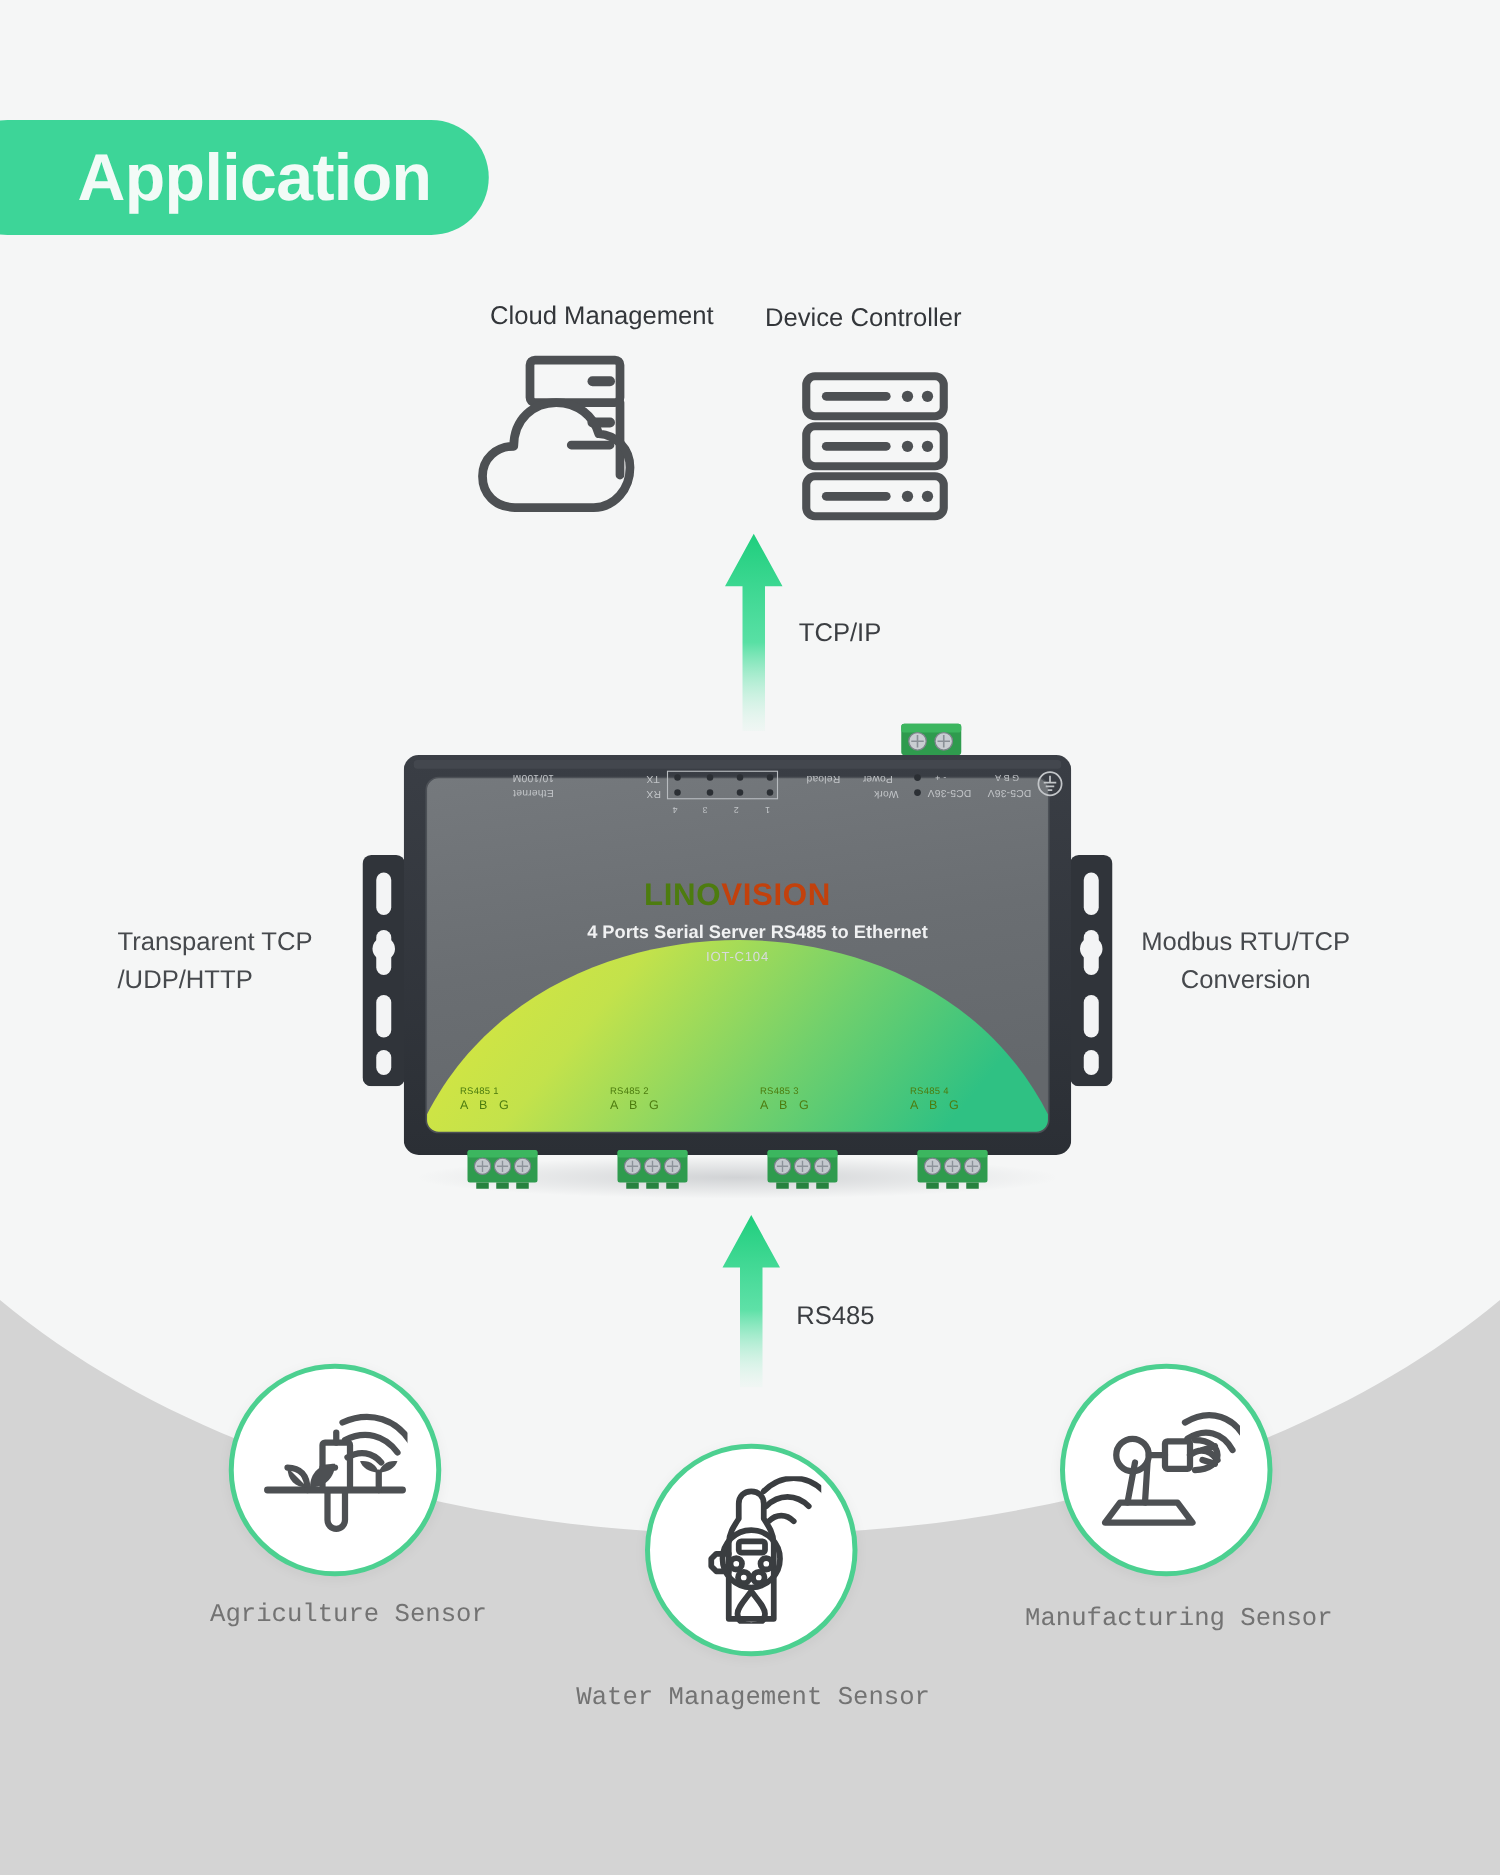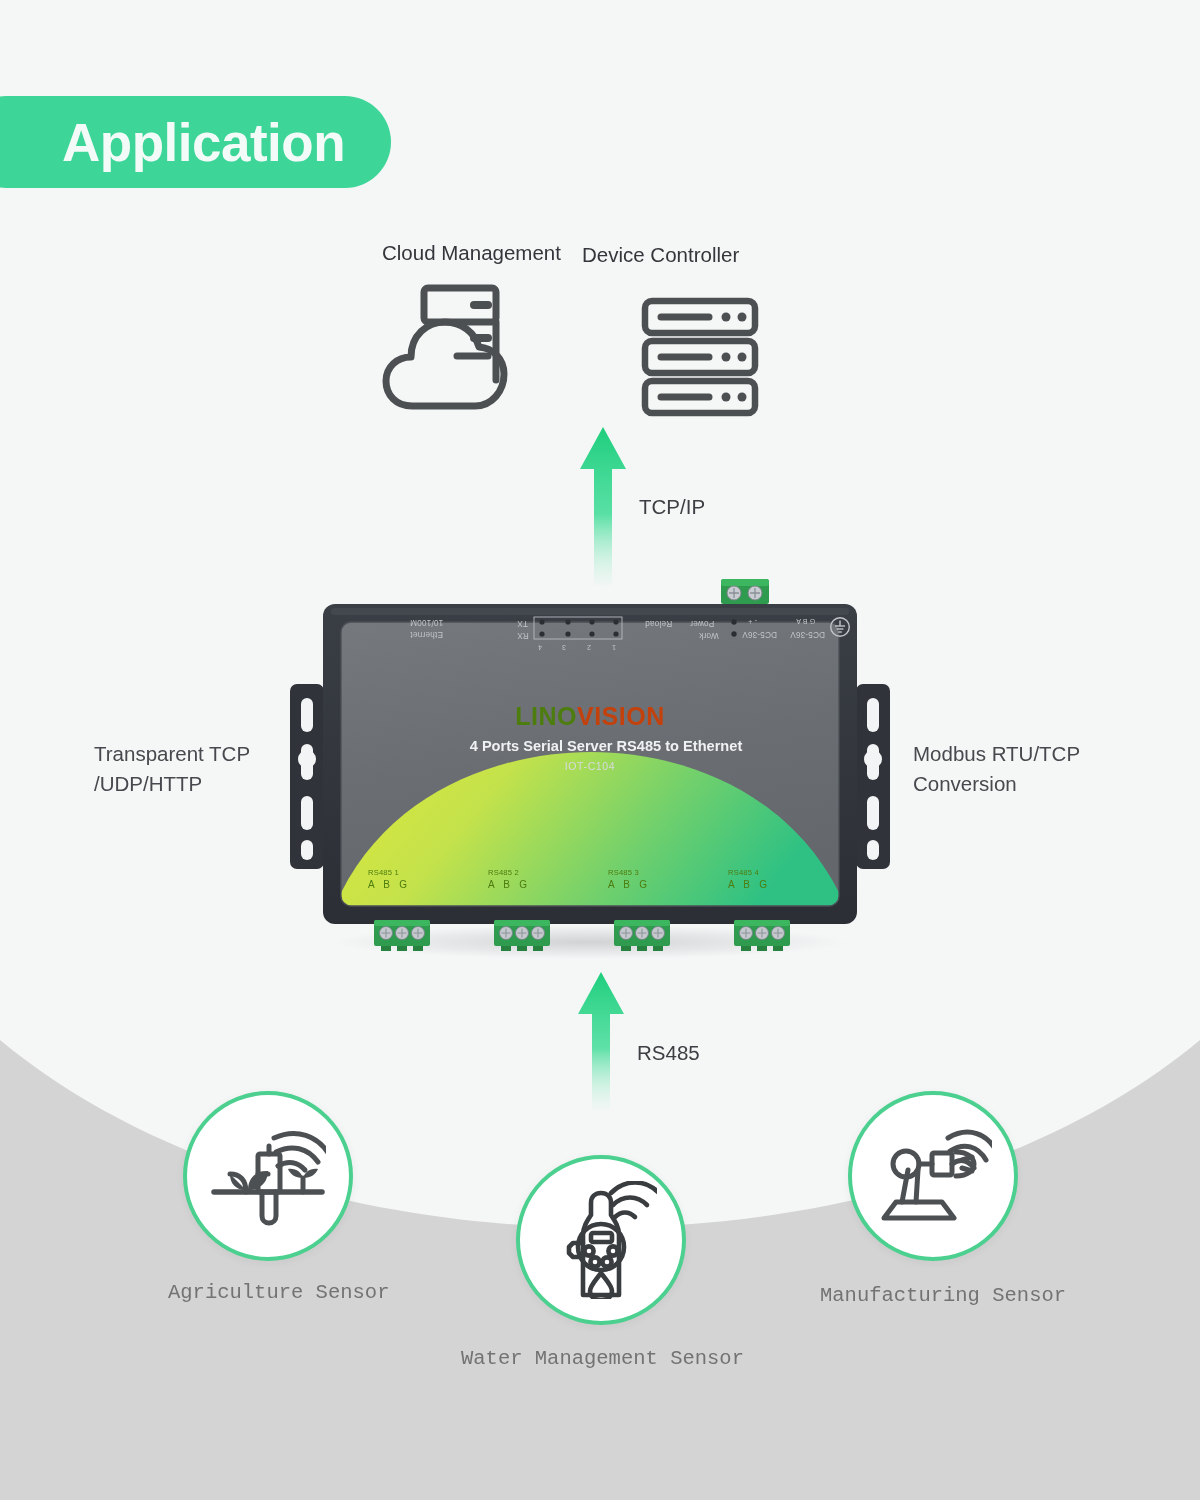--- a/index.html
+++ b/index.html
@@ -136,35 +136,35 @@
 
   <svg id="bg-curve" viewBox="0 0 1200 1500" preserveAspectRatio="none">
     <rect x="0" y="0" width="1200" height="1500" fill="#f5f6f6"></rect>
     <path d="M0,1040 C 300,1290 900,1290 1200,1040 L1200,1500 L0,1500 Z" fill="#d4d4d4"></path>
   </svg>
 
   <div id="app-badge">
     <span class="label">Application</span>
   </div>
 
-  <div class="node-title" style="left:382px; top:241px;">Cloud Management</div>
+  <div class="node-title" style="left:392px; top:241px;">Cloud Management</div>
 
   <svg class="icon-svg" style="left:382px; top:278px;" width="160" height="140" viewBox="0 0 160 140">
     <g fill="none" stroke="#4d5053" stroke-width="7" stroke-linecap="round" stroke-linejoin="round">
       <rect x="42" y="10" width="72" height="34" rx="4"></rect>
       <line x1="92" y1="27" x2="106" y2="27" stroke-width="8"></line>
       <path d="M114,44 L114,102"></path>
       <line x1="92" y1="60" x2="106" y2="60" stroke-width="8"></line>
       <line x1="75" y1="78" x2="106" y2="78" stroke-width="7"></line>
       <path d="M30,128 C14,128 4,117 4,103 C4,89 15,79 29,79 C29,57 45,44 63,44
                C80,44 93,55 97,69 C111,70 122,81 122,96 C122,113 110,128 93,128 Z"></path>
     </g>
   </svg>
 
-  <div class="node-title" style="left:582px; top:243px;">Device Controller</div>
+  <div class="node-title" style="left:612px; top:243px;">Device Controller</div>
 
   <svg class="icon-svg" style="left:641px; top:297px;" width="118" height="120" viewBox="0 0 118 120">
     <g fill="none" stroke="#4d5053" stroke-width="6.5" stroke-linecap="round" stroke-linejoin="round">
       <rect x="4" y="4" width="110" height="32" rx="7"></rect>
       <rect x="4" y="44" width="110" height="32" rx="7"></rect>
       <rect x="4" y="84" width="110" height="32" rx="7"></rect>
       <line x1="20" y1="20" x2="68" y2="20" stroke-width="7"></line>
       <line x1="20" y1="60" x2="68" y2="60" stroke-width="7"></line>
       <line x1="20" y1="100" x2="68" y2="100" stroke-width="7"></line>
       <circle cx="85" cy="20" r="4.5" fill="#4d5053" stroke="none"></circle>
@@ -186,21 +186,21 @@
     </defs>
     <path d="M28,2 L51,44 L37,44 L37,160 L19,160 L19,44 L5,44 Z" fill="url(#gradUp1)"></path>
   </svg>
   <div class="flow-label" style="left:639px; top:495px;">TCP/IP</div>
 
   <div class="side-label" style="left:94px; top:739px;">
     <div>Transparent TCP</div>
     <div>/UDP/HTTP</div>
   </div>
 
-  <div class="side-label" style="left:913px; top:739px;">
+  <div class="side-label" style="left:913px; top:739px;text-align:center;">
     <div>Modbus RTU/TCP</div>
     <div>Conversion</div>
   </div>
 
   <div id="device-shadow"></div>
 
   <div id="device">
 
     <svg style="position:absolute; left:430px; top:6px;" width="50" height="30" viewBox="0 0 50 30">
       <rect x="1" y="1" width="48" height="25" rx="2.5" fill="#2f9b4e"></rect>

